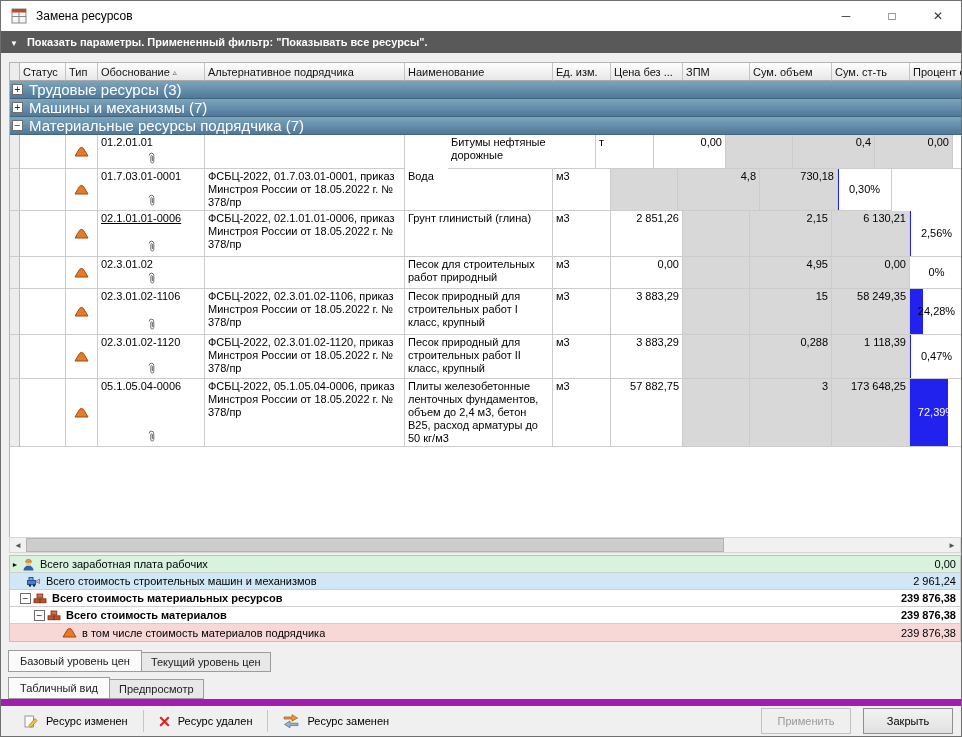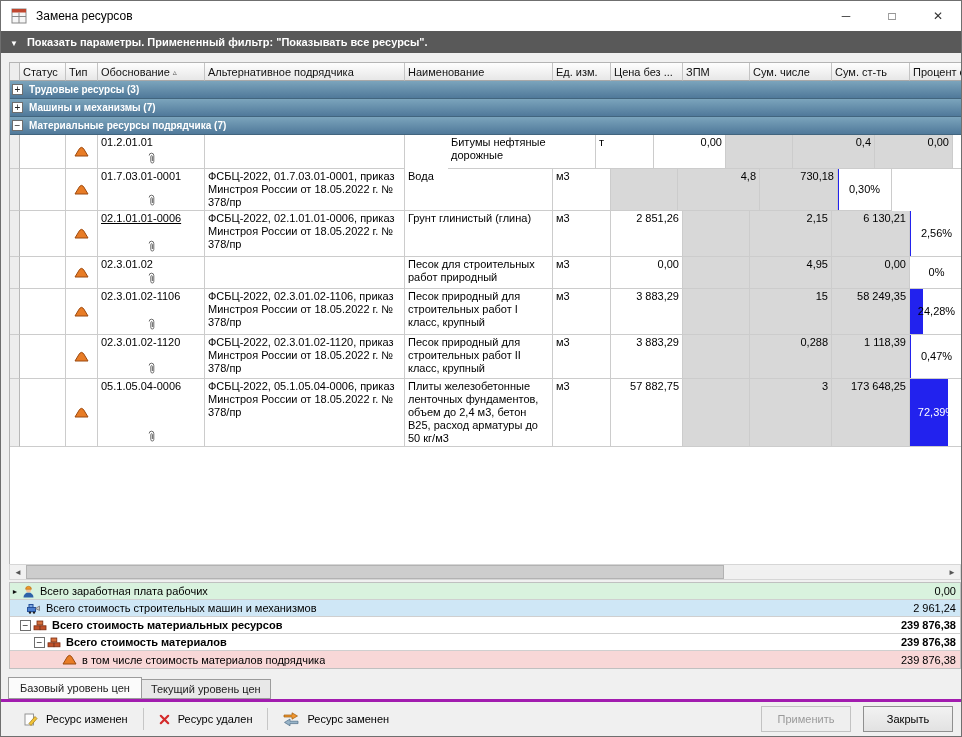--- a/index.html
+++ b/index.html
@@ -32,21 +32,21 @@
   .hcell { background:linear-gradient(#fefefe,#e7e7e7); border-right:1px solid #c4c4c4;
            border-bottom:1px solid #a8a8a8; font-size:11px; padding:2px 3px 1px;
            white-space:nowrap; overflow:hidden; flex:0 0 auto; display:flex;
            align-items:center; gap:3px; color:#111; }
   .sorticon { font-size:8px; color:#555; }
 
   .grow { display:flex; align-items:center; height:18px; flex:0 0 auto; width:954px;
           background:linear-gradient(#7ba4bc,#50799a); border-bottom:1px solid #42657e; }
   .expbox { width:11px; height:11px; background:#fff; border:1px solid #6e6e6e; color:#222;
             font-size:10px; line-height:9px; text-align:center; margin-left:2px; flex:0 0 auto; }
-  .glabel { color:#fff; font-weight:bold; font-size:10px; margin-left:6px; white-space:nowrap; }
+  .glabel { color:#fff; font-weight:normal; font-size:15px; margin-left:6px; white-space:nowrap; }
 
   .drow { display:flex; flex:0 0 auto; background:#fff; overflow:hidden; }
   .cell { border-right:1px solid #cccccc; border-bottom:1px solid #cccccc; font-size:11px;
           padding:1px 3px; overflow:hidden; flex:0 0 auto; line-height:13px; color:#000; }
   .num { text-align:right; }
   .gray { background:#d8d8d8; }
   .rowmark { background:#ededed; border-right:1px solid #b8b8b8; padding:0; }
   .typec { display:flex; align-items:center; justify-content:center; }
   .codec { display:flex; flex-direction:column; justify-content:space-between;
            align-items:flex-start; padding-bottom:2px; }
@@ -78,21 +78,21 @@
   .bold { font-weight:bold; }
 
   
   .tabsrow { margin-top:8px; display:flex; align-items:flex-end; flex:0 0 auto; }
   .tabsrow.second { margin-top:5px; }
   .tab { font-size:11px; padding:3px 9px; background:#e8e8e8; border:1px solid #9c9c9c;
          color:#222; margin-left:-1px; cursor:default; white-space:nowrap; }
   .tab.active { background:#fbfbfb; padding:4px 11px; z-index:1; position:relative; }
 
   
-  .statusbar { height:37px; border-top:3px solid #a21caf; background:#f0f0f0;
+  .statusbar { height:37px; border-top:7px solid #a21caf; background:#f0f0f0;
                display:flex; align-items:center; padding:0 8px; flex:0 0 auto; }
   .litem { display:flex; align-items:center; gap:8px; font-size:11px; padding:0 15px; }
   .lsep { width:1px; height:22px; background:#c6c6c6; flex:0 0 auto; }
   .btns { margin-left:auto; display:flex; gap:12px; }
   .btn { width:90px; height:26px; font-size:11px; font-family:inherit;
          background:linear-gradient(#f2f2f2,#e2e2e2); border:1px solid #8f8f8f; color:#000; }
   .btn.disabled { color:#9a9a9a; background:#efefef; border-color:#c2c2c2; }
 </style>
 </head>
 <body>
@@ -145,21 +145,21 @@
           <div class="hcell" style="width: 58px;">
             <span>Ед. изм.</span>
           </div>
           <div class="hcell" style="width: 72px;">
             <span>Цена без ...</span>
           </div>
           <div class="hcell" style="width: 67px;">
             <span>ЗПМ</span>
           </div>
           <div class="hcell" style="width: 82px;">
-            <span>Сум. числе</span>
+            <span>Сум. объем</span>
           </div>
           <div class="hcell" style="width: 78px;">
             <span>Сум. ст-ть</span>
           </div>
           <div class="hcell" style="width: 54px;">
             <span>Процент с...</span>
           </div>
         </div>
       <div id="gridBody" style="display:flex;flex-direction:column;flex:0 0 auto;">
           <div class="grow">
@@ -462,20 +462,24 @@
           </span>
           <span class="slabel">в том числе стоимость материалов подрядчика</span>
           <span class="svalue">239 876,38</span>
         </div>
       </div>
 
     <div class="tabsrow" id="priceTabs">
         <span class="tab active">Базовый уровень цен</span>
         <span class="tab">Текущий уровень цен</span>
       </div>
+    <div class="tabsrow second" id="viewTabs">
+        <span class="tab active">Табличный вид</span>
+        <span class="tab">Предпросмотр</span>
+      </div>
 
   </div>
 
   <div class="statusbar">
     <div style="display:flex;align-items:center;" id="legend">
         <div class="litem">
           <span style="display: inline-flex;">
             <svg width="14" height="14" viewBox="0 0 14 14">
               <rect x="1" y="2" width="8.5" height="11" fill="#fdfdfd" stroke="#8a8a8a" stroke-width="0.9"></rect>
               <path d="M5 11.5 L11 4.5 L13 6.5 L7 13.5 Z" fill="#f3c337" stroke="#a4821a" stroke-width="0.8"></path>

